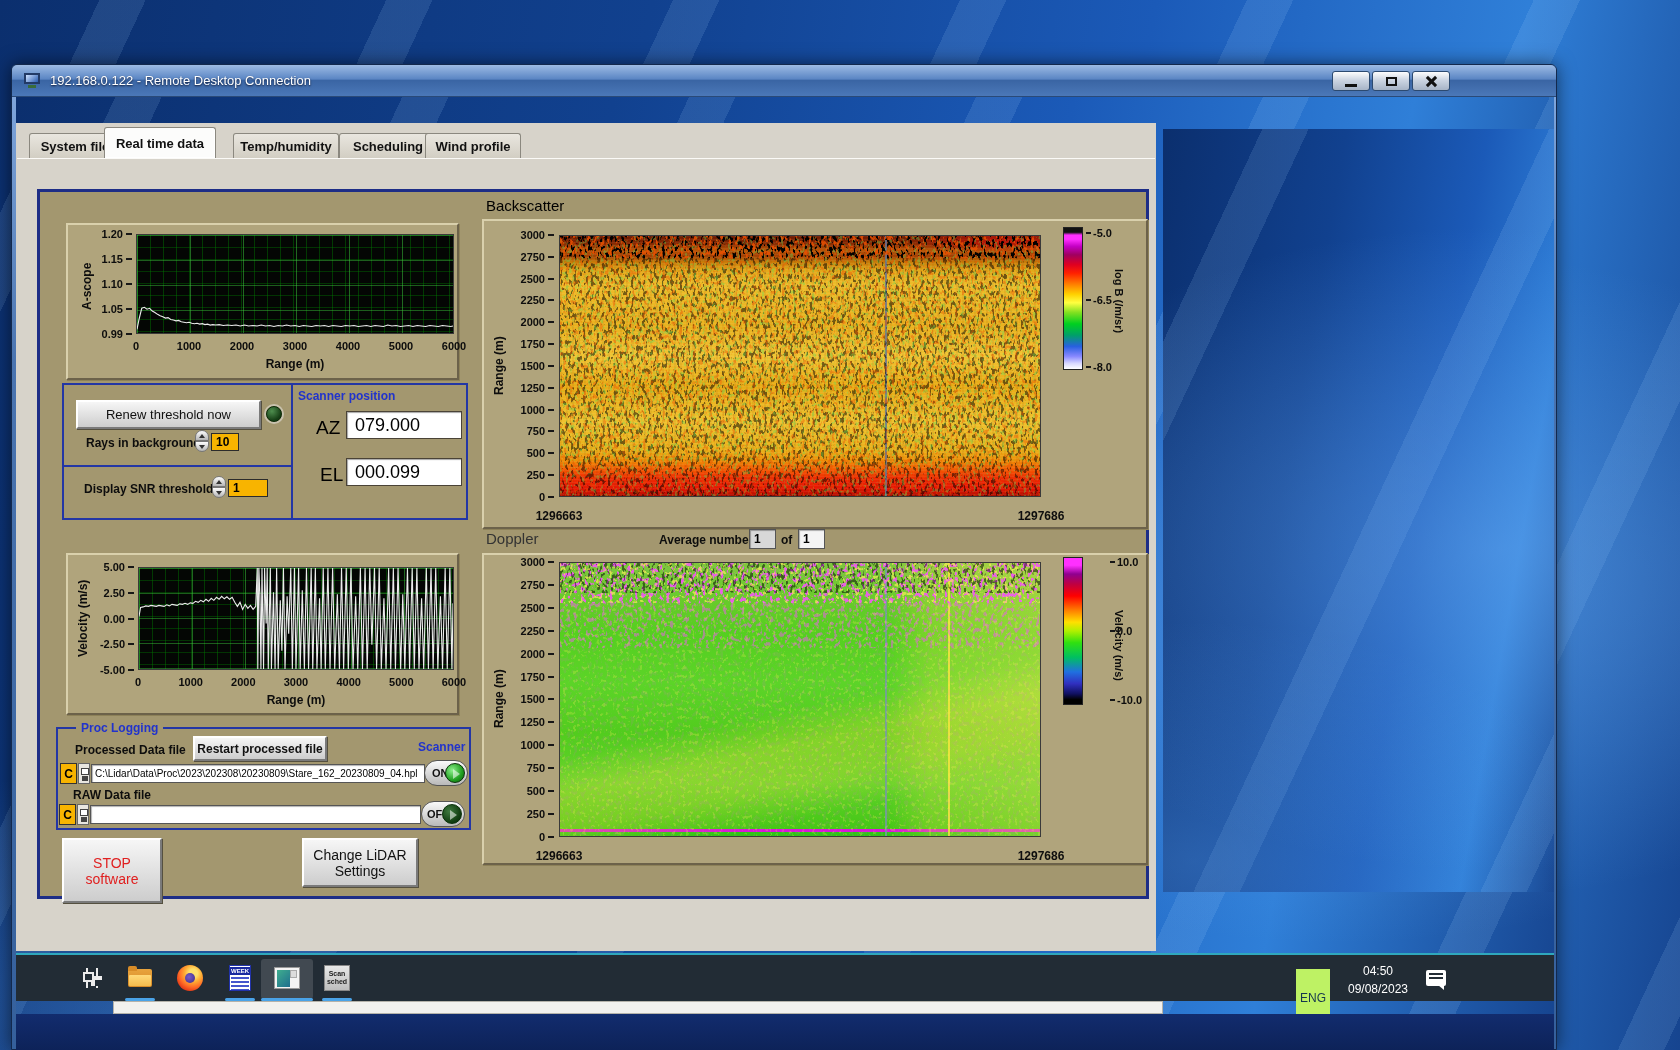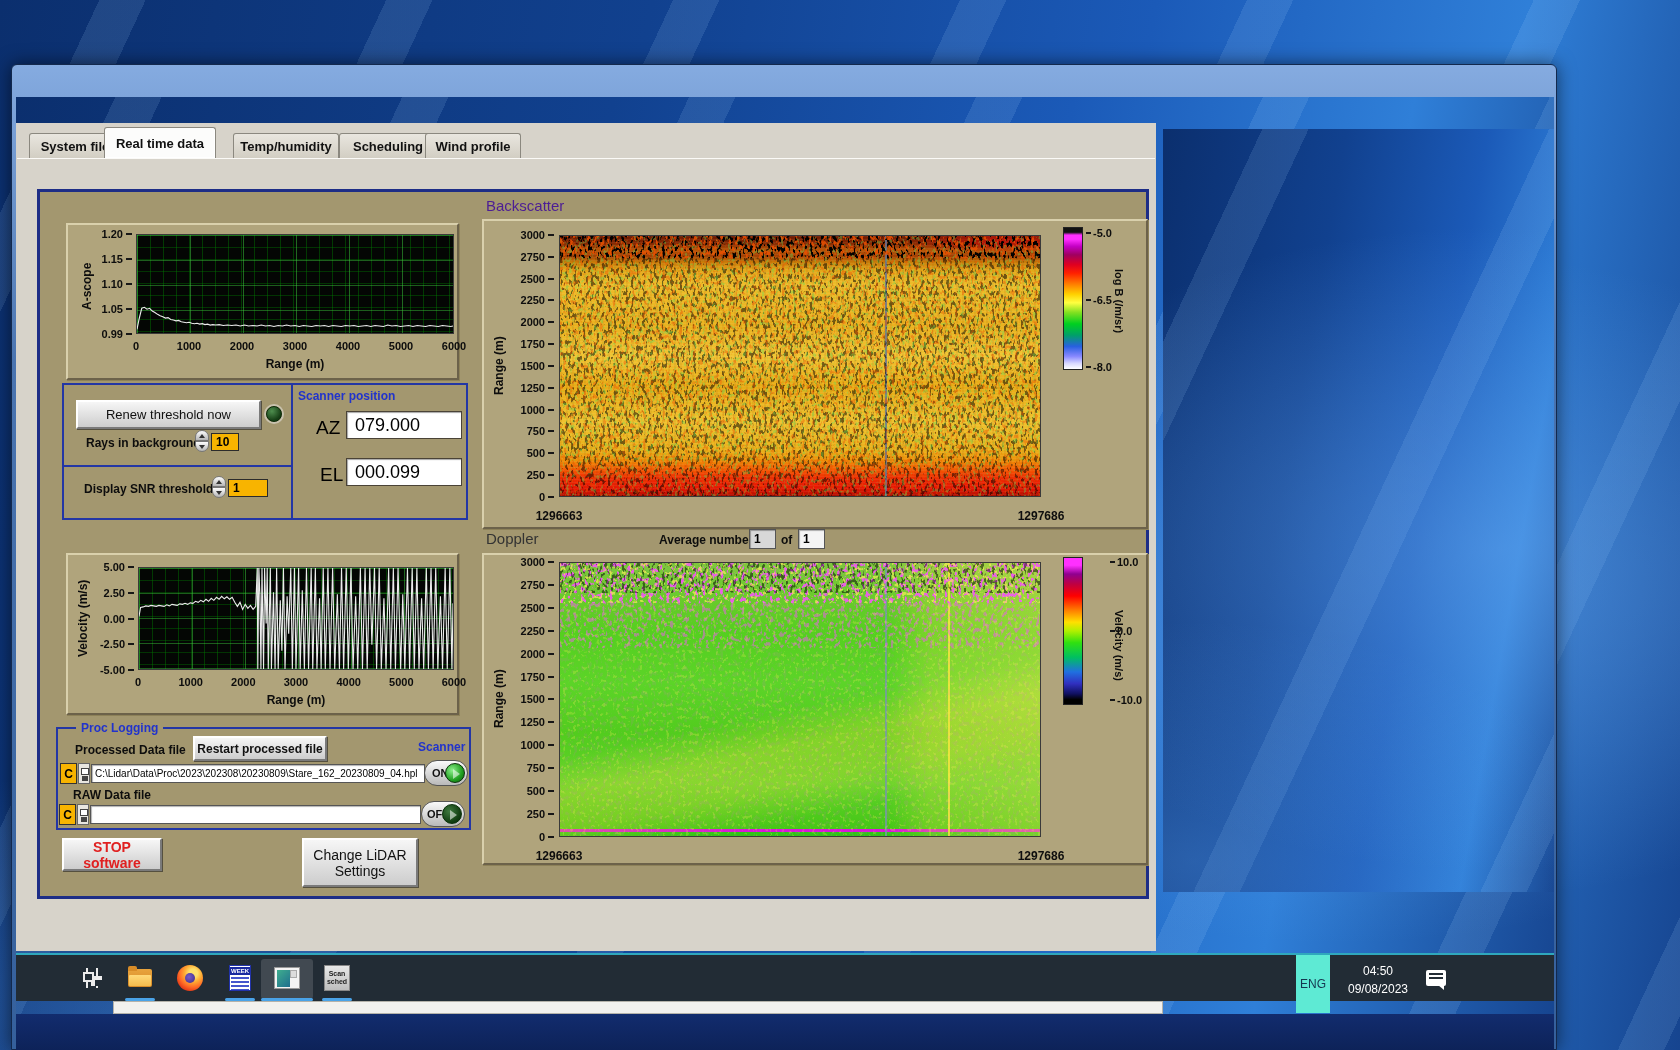--- a/index.html
+++ b/index.html
@@ -160,37 +160,55 @@
   .week-ic .lines{ position:absolute; left:1px; top:11px; width:18px; height:13px;
     background:repeating-linear-gradient(to bottom,#4455cc 0 2px,#fff 2px 4px); }
   .app-ic{ width:26px; height:22px; background:#f4f4f4; border:1px solid #999; position:relative; }
   .app-ic .pane{ position:absolute; left:2px; top:2px; width:13px; height:17px; background:linear-gradient(135deg,#3fae8e,#1f6e8e); }
   .app-ic .sub{ position:absolute; right:2px; top:2px; width:7px; height:8px; background:#dcdcdc; border:1px solid #aaa; }
   .scan-ic{ width:26px; height:26px; background:linear-gradient(#e8e8e8,#bdbdbd); border:1px solid #888;
     font-size:7px; font-weight:bold; color:#222; line-height:1.1; display:flex; align-items:center; justify-content:center; text-align:center; }
   .tv-ic{ position:relative; width:22px; height:20px; }
   .tv-ic::before{ content:""; position:absolute; left:4px; top:0; width:2px; height:20px; background:#ececec; box-shadow:10px 0 0 #ececec; }
   .tv-ic::after{ content:""; position:absolute; left:1px; top:4px; width:7px; height:6px; border:2px solid #ececec; background:#222c35; box-shadow:10px 6px 0 -2px #222c35, 8px 4px 0 #ececec; }
-  .engbox{ position:absolute; width:34px; height:58px; top:0; background:#5eead4; color:#15364f; font-size:12px;
+  .engbox{ position:absolute; width:34px; height:58px; top:14px; background:#bef264; color:#15364f; font-size:12px;
     display:flex; align-items:center; justify-content:center; }
   .clock{ position:absolute; top:7px; width:92px; color:#fff; font-size:12px; text-align:center; line-height:1.5; }
   .notif-ic{ position:absolute; top:15px; width:20px; height:16px; background:#fff; border-radius:2px; }
   .notif-ic::before{ content:""; position:absolute; right:2px; bottom:-4px; border-top:5px solid #fff; border-left:6px solid transparent; }
   .notif-ic::after{ content:""; position:absolute; left:3px; top:3px; width:14px; height:2px; background:#222c35; box-shadow:0 4px 0 #222c35; }
 
   .whitestrip{ position:absolute; left:97px; top:904px; width:1050px; height:13px; background:#f2f1ee; border:1px solid #b5b2aa; }
   .navyband{ position:absolute; left:0; top:917px; width:1538px; height:37px; background:linear-gradient(#122c6e,#0d2258); }
   .cutout{ position:absolute; left:1147px; top:32px; width:391px; height:763px; }
 </style>
 </head>
 <body>
 
 <div class="desktop bluebg">
 
   <div class="rdp-window">
+    <div class="rdp-titlebar">
+      <span class="rdp-icon">
+          <span class="scr"></span>
+          <span class="base"></span>
+        </span>
+      <span class="rdp-title">192.168.0.122 - Remote Desktop Connection</span>
+      <div class="winbtns">
+        <span class="wbtn">
+            <span class="g-min"></span>
+          </span>
+        <span class="wbtn">
+            <span class="g-max"></span>
+          </span>
+        <span class="wbtn">
+            <span class="g-x"></span>
+          </span>
+      </div>
+    </div>
 
     <div class="session bluebg">
 
 
       <div class="app-area">
         <div class="tabs">
           <div class="tab" style="left:13px;width:92px;">System file</div>
           <div class="tab active" style="left:88px;width:112px;">Real time data</div>
           <div class="tab" style="left:217px;width:106px;">Temp/humidity</div>
           <div class="tab" style="left:323px;width:98px;">Scheduling</div>
@@ -297,30 +315,30 @@
               <span class="lvlabel" style="position:absolute;left:15px;top:59px;">RAW Data file</span>
               <span class="drivebox" style="left:1px;top:75px;">C</span>
               <span class="browsebox" style="left:19px;top:75px;"></span>
               <div class="pathfield" style="left:32px;top:76px;width:331px;"></div>
               <div class="pill" style="left:363px;top:72px;">
                 <span class="lab" style="left:5px;">OFF</span>
                 <span class="dot off"></span>
               </div>
             </div>
 
-            <div class="btn3d" style="position:absolute;left:22px;top:646px;width:100px;height:33px;flex-direction:column;font-size:14px;color:#e02020;font-weight:bold;">
+            <div class="btn3d" style="position:absolute;left:22px;top:646px;width:100px;height:65px;flex-direction:column;font-size:14px;color:#e02020;">
               <span>STOP</span>
               <span>software</span>
             </div>
             <div class="btn3d" style="position:absolute;left:262px;top:646px;width:116px;height:49px;flex-direction:column;font-size:14px;">
               <span>Change LiDAR</span>
               <span>Settings</span>
             </div>
 
-            <span style="position:absolute;left:446px;top:5px;font-size:15px;color:#4c1d95;">Backscatter</span>
+            <span style="position:absolute;left:446px;top:5px;font-size:15px;color:#000000;">Backscatter</span>
             <div class="raised" style="position:absolute;left:442px;top:27px;width:666px;height:310px;">
               <div class="rotlabel" style="left:8px;top:95px;height:100px;">Range (m)</div>
               <div class="ytickcol" style="left:26px;top:14px;width:44px;height:262px;">
                   <span>3000</span>
                   <span>2750</span>
                   <span>2500</span>
                   <span>2250</span>
                   <span>2000</span>
                   <span>1750</span>
                   <span>1500</span>

